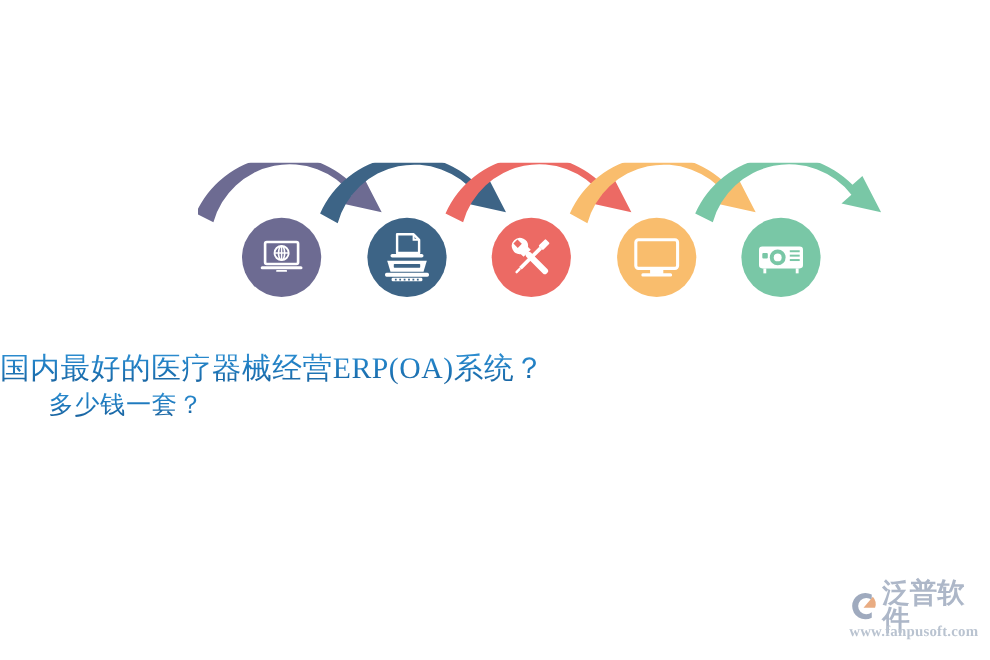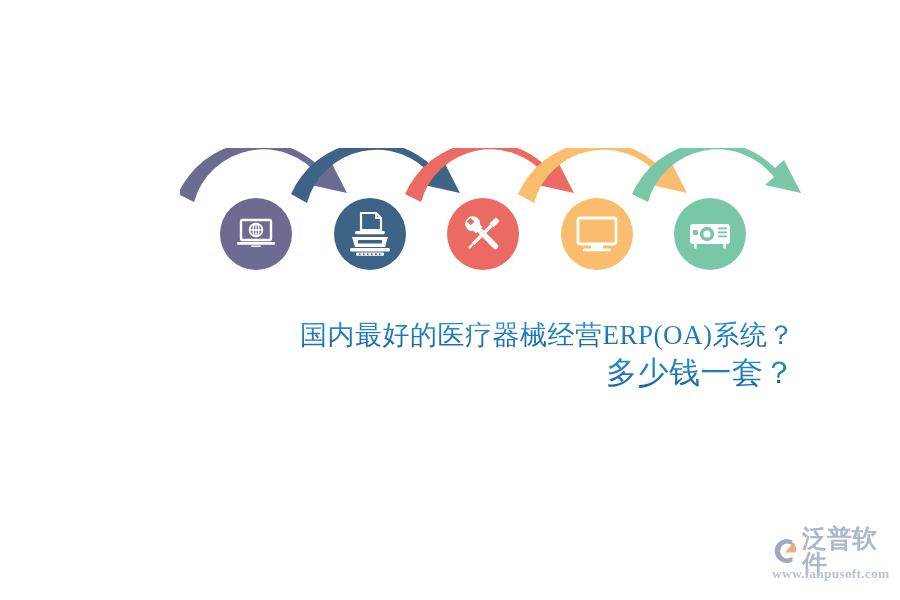--- a/index.html
+++ b/index.html
@@ -33,37 +33,37 @@
   #flow-svg { display: block; }
 
   .node-icon-glyph { pointer-events: none; }
 
   
   #headline {
     position: absolute;
     left: 0;
     top: 318px;
     width: 795px;
-    text-align: right;
+    text-align: left;
     line-height: 1.28;
     letter-spacing: 0.5px;
   }
   .headline-line {
     display: block;
     font-size: 27px;
     font-weight: 400;
     font-family: "Liberation Serif", "DejaVu Serif", serif;
     background: linear-gradient(180deg, #2f91d4 0%, #1f7cc0 45%, #185d97 100%);
     -webkit-background-clip: text;
     background-clip: text;
     color: transparent;
     -webkit-text-fill-color: transparent;
     white-space: nowrap;
   }
-  .headline-line.line-2 { font-size: 31px; }
+  .headline-line.line-2 { font-size: 23px; margin-left: 44px; }
 
   
   #watermark {
     position: absolute;
     left: 770px;
     top: 534px;
     width: 126px;
     height: 54px;
     display: flex;
     flex-direction: column;

